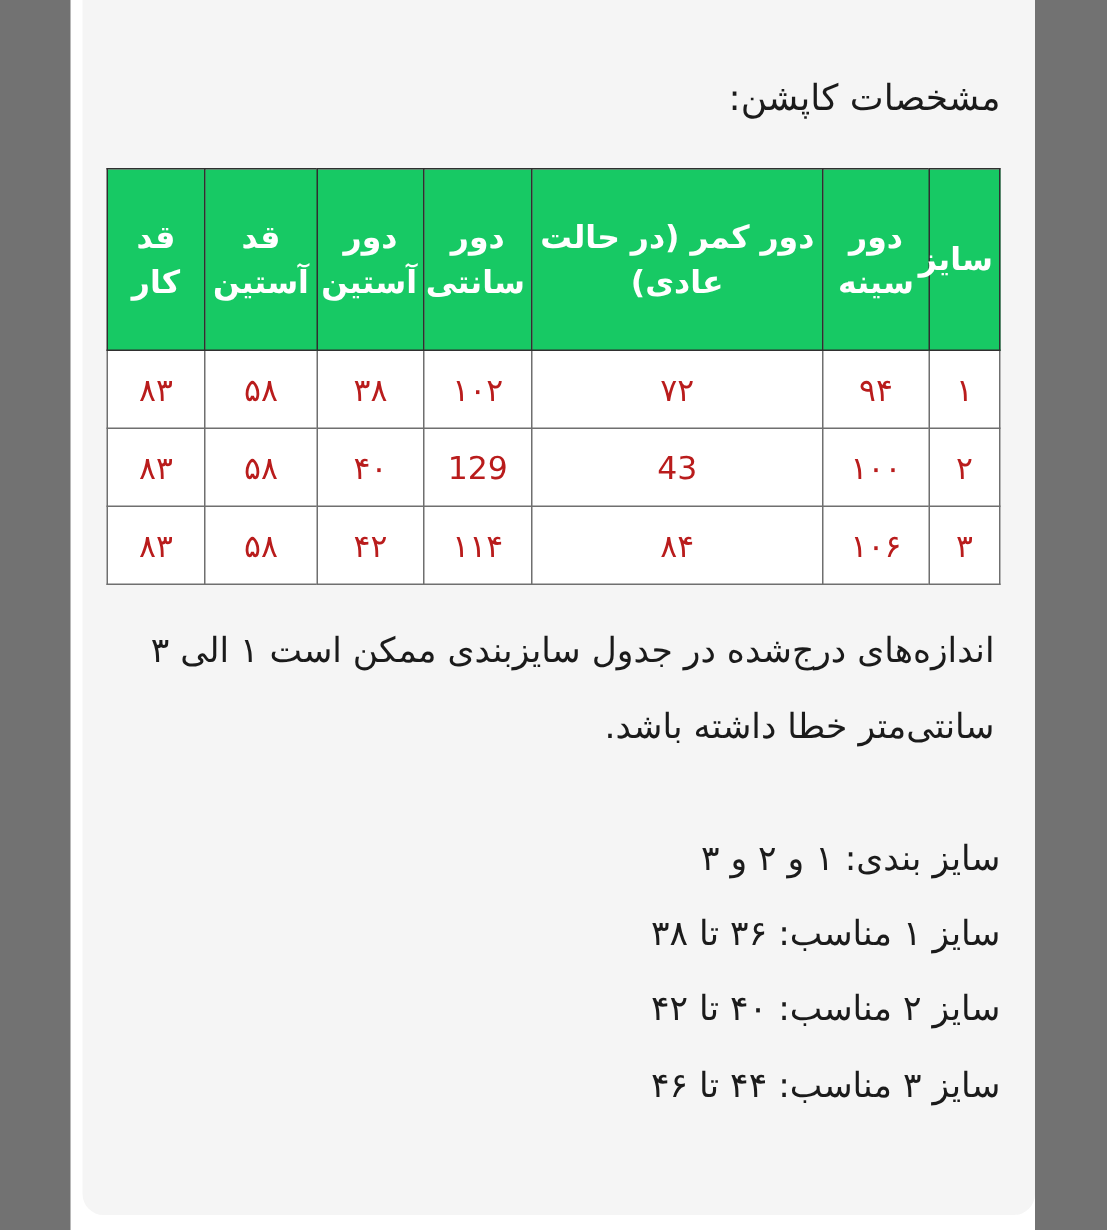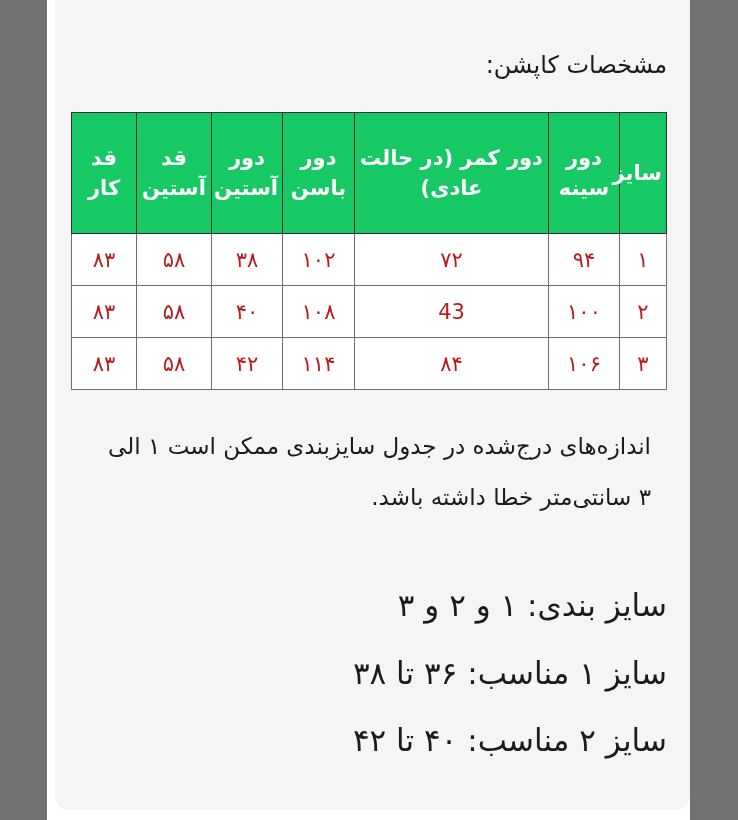--- a/index.html
+++ b/index.html
@@ -97,40 +97,40 @@
   .col-size    { width: 47px; }
   .col-chest   { width: 71px; }
   .col-waist   { width: 194px; }
   .col-hip     { width: 72px; }
   .col-arm     { width: 71px; }
   .col-sleeve  { width: 75px; }
   .col-length  { width: 65px; }
 
   
   .note {
-    margin: 16px;
+    margin: 4px;
     padding-top: 15px;
     text-align: right;
     font-size: 23px;
     font-weight: 400;
     color: #1b1b1b;
     line-height: 2.2;
     padding-left: 4px;
   }
 
   
   .sizing-guide {
     margin: 0;
     padding: 0;
     list-style: none;
     padding-top: 34px;
   }
   .sizing-guide li {
     text-align: right;
-    font-size: 31px;
+    font-size: 23px;
     font-weight: 400;
     color: #1b1b1b;
     line-height: 2.18;
   }
 </style>
 </head>
 <body>
 
 <div class="edge-band left"></div>
 <div class="edge-band right"></div>
@@ -148,41 +148,41 @@
         <col class="col-hip">
         <col class="col-arm">
         <col class="col-sleeve">
         <col class="col-length">
       </colgroup>
       <thead>
         <tr>
           <th>سایز</th>
           <th>دور سینه</th>
           <th>دور کمر (در حالت عادی)</th>
-          <th>دور باسن</th>
+          <th>دور سانتی</th>
           <th>دور آستین</th>
           <th>قد آستین</th>
           <th>قد کار</th>
         </tr>
       </thead>
       <tbody>
         <tr>
           <td>۱</td>
           <td>۹۴</td>
           <td>۷۲</td>
           <td>۱۰۲</td>
           <td>۳۸</td>
           <td>۵۸</td>
           <td>۸۳</td>
         </tr>
         <tr>
           <td>۲</td>
           <td>۱۰۰</td>
           <td>43</td>
-          <td>۱۰۸</td>
+          <td>129</td>
           <td>۴۰</td>
           <td>۵۸</td>
           <td>۸۳</td>
         </tr>
         <tr>
           <td>۳</td>
           <td>۱۰۶</td>
           <td>۸۴</td>
           <td>۱۱۴</td>
           <td>۴۲</td>
@@ -191,16 +191,17 @@
         </tr>
       </tbody>
     </table>
 
     <p class="note">اندازه‌های درج‌شده در جدول سایزبندی ممکن است ۱ الی ۳ سانتی‌متر خطا داشته باشد.</p>
 
     <ul class="sizing-guide">
       <li>سایز بندی: ۱ و ۲ و ۳</li>
       <li>سایز ۱ مناسب: ۳۶ تا ۳۸</li>
       <li>سایز ۲ مناسب: ۴۰ تا ۴۲</li>
+      <li>سایز ۳ مناسب: ۴۴ تا ۴۶</li>
     </ul>
 
   </div>
 </div>
 
 </body></html>

